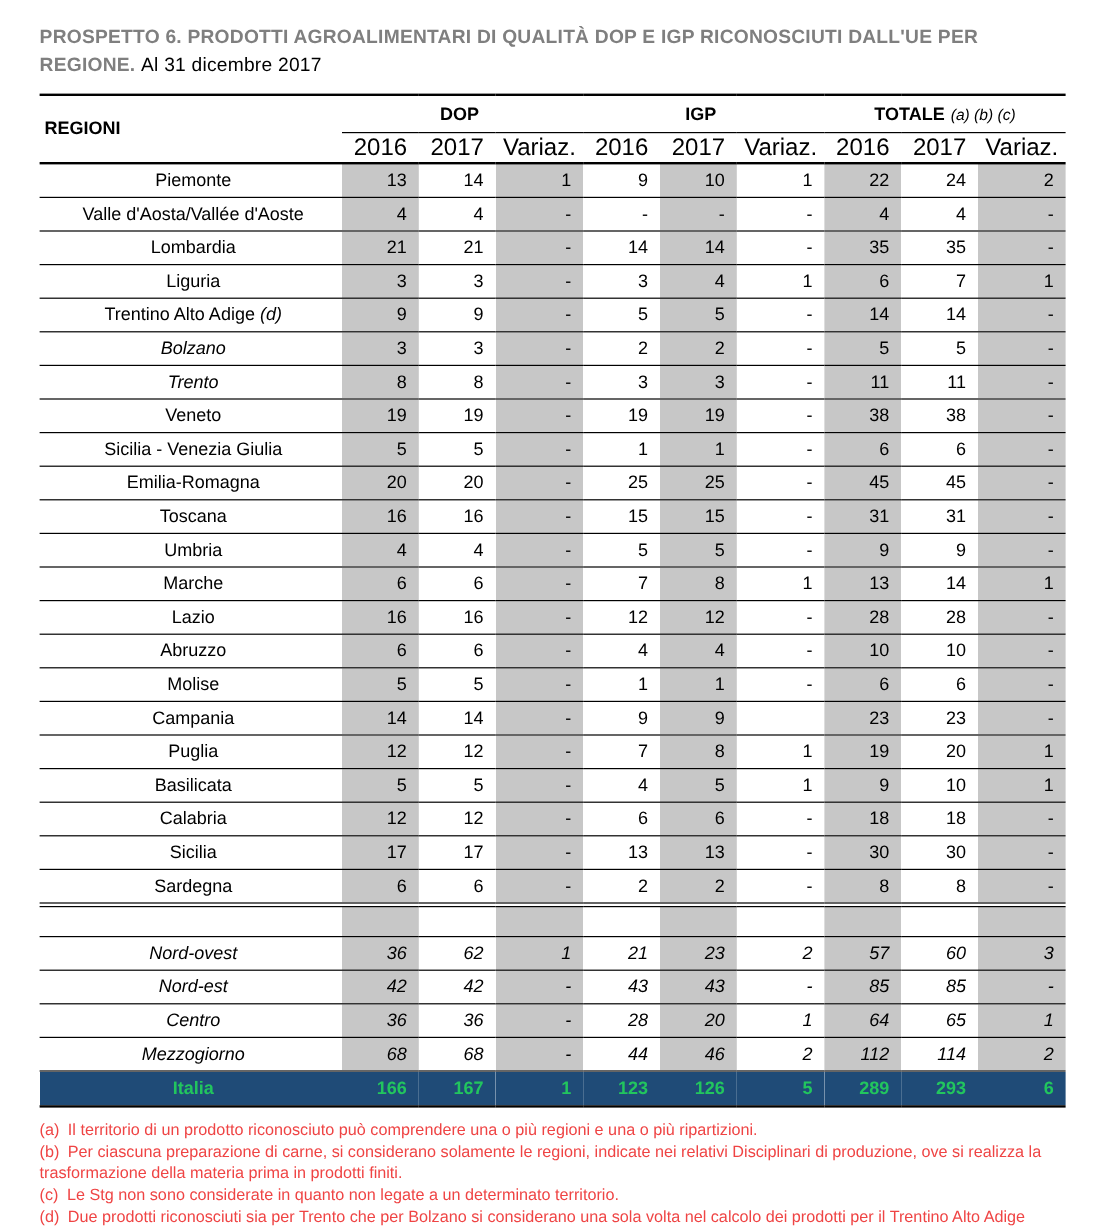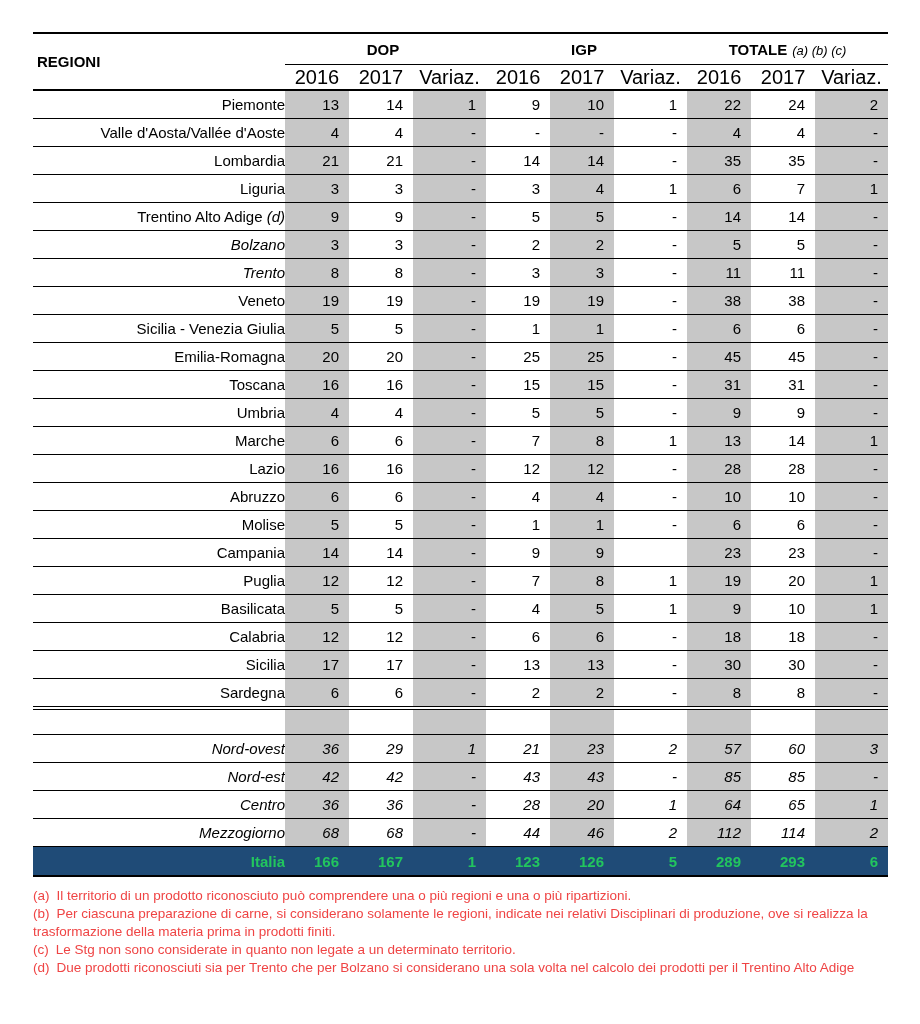--- a/index.html
+++ b/index.html
@@ -25,21 +25,21 @@
 
   thead td { vertical-align: middle; }
   .region-head { font-weight: bold; text-align: left; padding-left: 4px;
                  border-top: 2px solid #000; border-bottom: 2px solid #000; margin-top: 16px; }
   .group-head  { font-weight: bold; text-align: center; height: 30px;
                  border-top: 2px solid #000; border-bottom: 1px solid #000; }
   .group-suffix { font-weight: normal; font-style: italic; font-size: 13px; margin-left: 5px; }
   .sub-head { text-align: center; height: 24px; border-bottom: 2px solid #000; font-size: 20px; }
 
   tbody td { border-bottom: 1px solid #000; height: 27px; }
-  td.region { text-align: right; padding-left: 4px; }
+  td.region { text-align: center; padding-left: 4px; }
   td.num { text-align: right; padding-right: 10px; }
 
   
   tbody td.c0, tbody td.c2, tbody td.c4, tbody td.c6, tbody td.c8 { background: var(--band, #c7c7c7); }
 
   tr.it-name td.region { font-style: italic; }
   .note { font-style: italic; }
 
   tr.spacer-row td { border-top: 4px double #000; border-bottom: 1px solid #000; height: 24px; }
 
@@ -51,20 +51,27 @@
   
   .footnotes { margin-top: 10px; width: 856px; font-size: 13.5px; line-height: 18px; color: #ef4444; }
   .footnote { margin: 0; }
   .fn-marker { display: inline-block; margin-right: 7px; }
 </style>
 </head>
 <body>
 
 <div class="page">
 
+  <div class="title">
+    <div class="gray">PROSPETTO 6. PRODOTTI AGROALIMENTARI DI QUALITÀ DOP E IGP RICONOSCIUTI DALL'UE PER</div>
+    <div>
+      <span class="gray">REGIONE.</span>
+      <span class="black">Al 31 dicembre 2017</span>
+    </div>
+  </div>
 
   <table>
     <colgroup>
       <col class="w-region">
       <col class="w-year">
         <col class="w-year">
         <col class="w-var">
       <col class="w-year">
         <col class="w-year">
         <col class="w-var">
@@ -364,21 +371,21 @@
           <td class="num c3"></td>
           <td class="num c4"></td>
           <td class="num c5"></td>
           <td class="num c6"></td>
           <td class="num c7"></td>
           <td class="num c8"></td>
         </tr>
         <tr class="summary-row">
           <td class="region">Nord-ovest</td>
           <td class="num c0">36</td>
-          <td class="num c1">29</td>
+          <td class="num c1">62</td>
           <td class="num c2">1</td>
           <td class="num c3">21</td>
           <td class="num c4">23</td>
           <td class="num c5">2</td>
           <td class="num c6">57</td>
           <td class="num c7">60</td>
           <td class="num c8">3</td>
         </tr>
         <tr class="summary-row">
           <td class="region">Nord-est</td>

